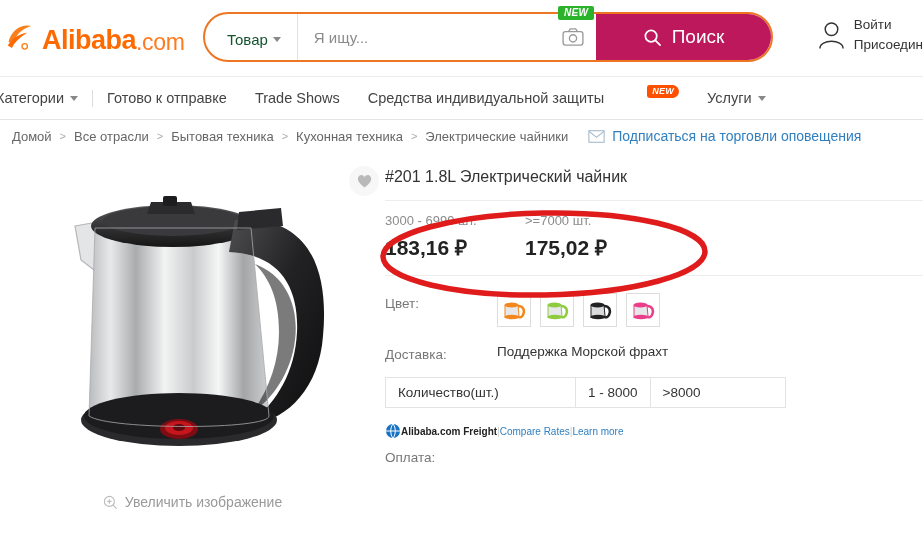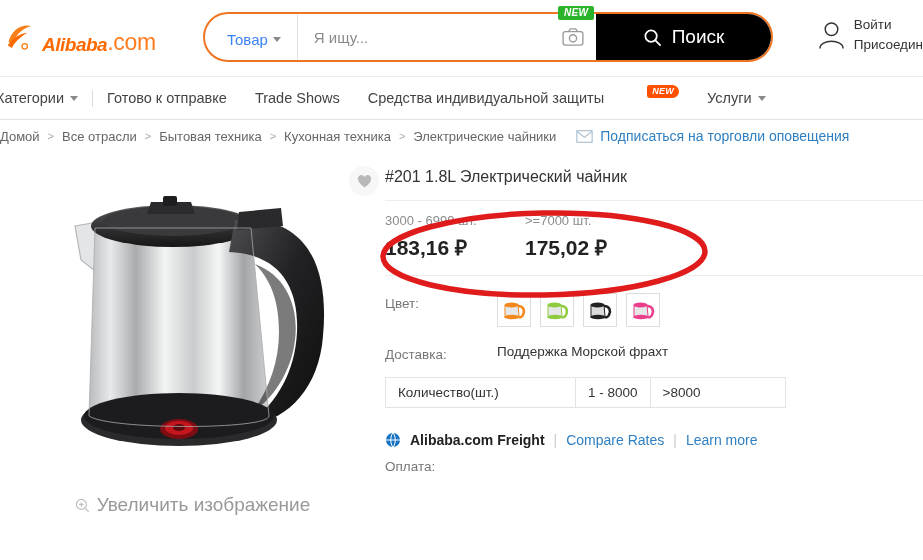--- a/index.html
+++ b/index.html
@@ -14,54 +14,54 @@
   
   .header {
     position: relative; height: 76px; width: 923px;
     display: flex; align-items: center; background:#fff;
   }
   .logo {
     position: absolute; left: 6px; top: 20px;
     display: flex; align-items: flex-end;
   }
   .logo-mark { width: 34px; height: 34px; margin-right: 2px; }
-  .logo-text { font-size: 19px; font-weight: bold; color:#ff6a00; letter-spacing:-0.5px; line-height:1;font-style:italic; }
+  .logo-text { font-size: 27px; font-weight: bold; color:#ff6a00; letter-spacing:-0.5px; line-height:1; }
   .logo-com  { font-size: 23px; color:#ff7b20; font-weight:400; letter-spacing:-0.3px; line-height:1;}
 
   .searchbar {
     position:absolute; left:203px; top:12px;
     width: 570px; height: 50px;
     border: 2px solid #ee7622;
     border-radius: 26px;
     display:flex; align-items:center;
     background:#fff;
   }
   .cat-select {
     display:flex; align-items:center; gap:5px;
     padding: 4px 16px 0 22px; height:100%;
-    font-size:15px; color:#3b82f6; cursor:pointer;
+    font-size:15px; color:#14532d; cursor:pointer;
     border-right:1px solid #e2e2e2;
   }
   .caret { width:0;height:0;border-left:4px solid transparent;border-right:4px solid transparent;border-top:5px solid #888; }
   .search-input {
     flex:1; border:none; outline:none; height:100%;
     font-size:15px; color:#222; padding-left:16px; background:transparent;
     font-family:"Liberation Sans", sans-serif;
   }
   .search-input::placeholder { color:#8a8a8a; }
   .cam-wrap { position:relative; padding:0 12px; display:flex; align-items:center; }
   .cam-icon { width:22px; height:18px; }
   .new-badge-green {
     position:absolute; top:-22px; left:8px;
     background:#2bb32b; color:#fff; font-size:10px; font-weight:bold;
     font-style:italic; padding:1px 6px 2px; border-radius:2px; letter-spacing:0.3px;
   }
   .search-btn {
     height:100%; min-width:175px; border:none;
-    background:#000000; color:#fff;
+    background:#be185d; color:#fff;
     border-radius:0 24px 24px 0;
     display:flex; align-items:center; justify-content:center; gap:10px;
     font-size:19px; cursor:pointer;
     font-family:"Liberation Sans", sans-serif;
   }
   .mag { width:19px;height:19px; }
 
   .account {
     position:absolute; right:0px; top:15px;
     display:flex; align-items:center; gap:9px;
@@ -80,36 +80,36 @@
   .nav-sep { width:1px; height:17px; background:#dcdcdc; margin:0 14px; }
   .new-badge-orange {
     background:#ff5000; color:#fff; font-size:9px; font-weight:bold; font-style:italic;
     padding:1px 5px 2px; border-radius:3px 8px 8px 3px; margin-left:7px; position:relative; top:-7px;
     letter-spacing:0.3px;
   }
 
   
   .crumbs {
     height:32px; display:flex; align-items:center; gap:8px;
-    font-size:13px; color:#666; white-space:nowrap;
+    padding-left:12px; font-size:13px; color:#666; white-space:nowrap;
   }
   .crumb { cursor:pointer; }
   .crumb-arrow { color:#aaa; font-size:11px; }
   .subscribe { display:flex; align-items:center; gap:7px; margin-left:12px; color:#2f7fc1; cursor:pointer; font-size:14px;}
   .env-ico { width:17px; height:13px; }
 
   
   .main { position:relative; display:flex; padding-top:8px; }
 
   
   .gallery { width:385px; position:relative; }
   .kettle-wrap { width:340px; height:310px; margin:8px auto 0; position:relative; }
   .zoom-link {
     display:flex; align-items:center; justify-content:center; gap:7px;
-    font-size:19px; color:#999; margin-top:16px; cursor:pointer;
+    font-size:14px; color:#999; margin-top:16px; cursor:pointer;
   }
   .zoom-ico { width:15px;height:15px; }
 
   
   .detail { flex:1; padding-top:8px; position:relative; }
   .fav-btn {
     position:absolute; left:-36px; top:6px;
     width:30px; height:30px; border-radius:50%;
     background:#f7f7f7; display:flex; align-items:center; justify-content:center;
     cursor:pointer;
@@ -132,21 +132,21 @@
     width:34px; height:34px; border:1px solid #ddd; background:#fff;
     display:flex; align-items:center; justify-content:center; cursor:pointer;
   }
 
   .lead-table { border-collapse:collapse; font-size:13.5px; }
   .lead-table td { border:1px solid #e3e3e3; padding:7px 12px; color:#333; white-space:nowrap;}
   .lead-table td.c0 { min-width:190px; }
   .lead-table td.c1 { min-width:65px; }
   .lead-table td.c2 { min-width:135px; }
 
-  .freight-row { display:flex; align-items:center; gap:9px; margin-top:24px; font-size:14px; }
+  .freight-row { display:flex; align-items:center; margin-top:15px; font-size:10px; }
   .globe { width:16px;height:16px; }
   .freight-name { font-weight:bold; color:#222; }
   .vbar { color:#ccc; }
   .flink { color:#2f7fc1; cursor:pointer; }
   .pay-row { display:flex; gap:8px; margin-top:11px; font-size:13.5px; }
   .pay-label { color:#777; }
   .pay-val { color:#333; }
 
   
   .annot { position:absolute; left:0; top:0; pointer-events:none; }

